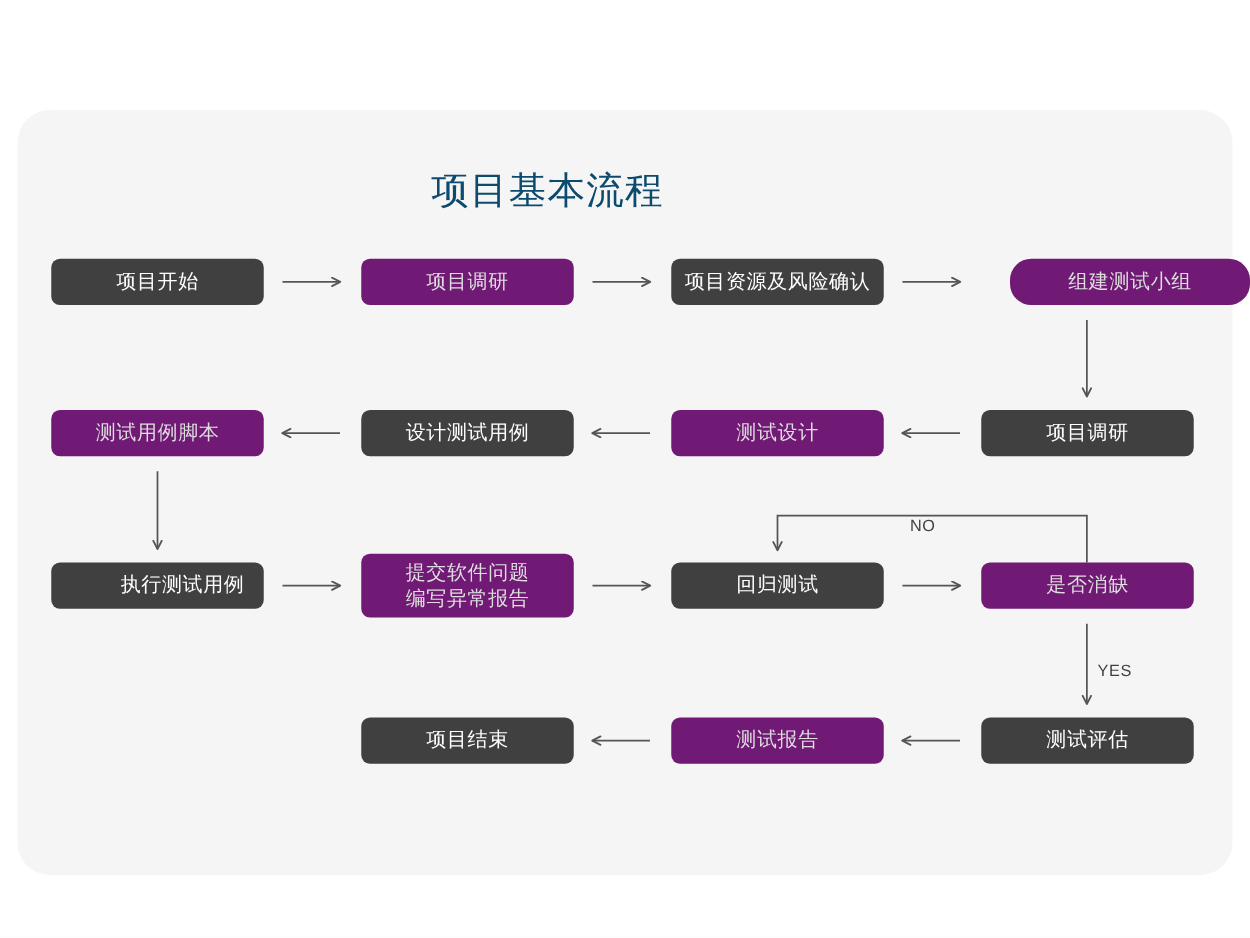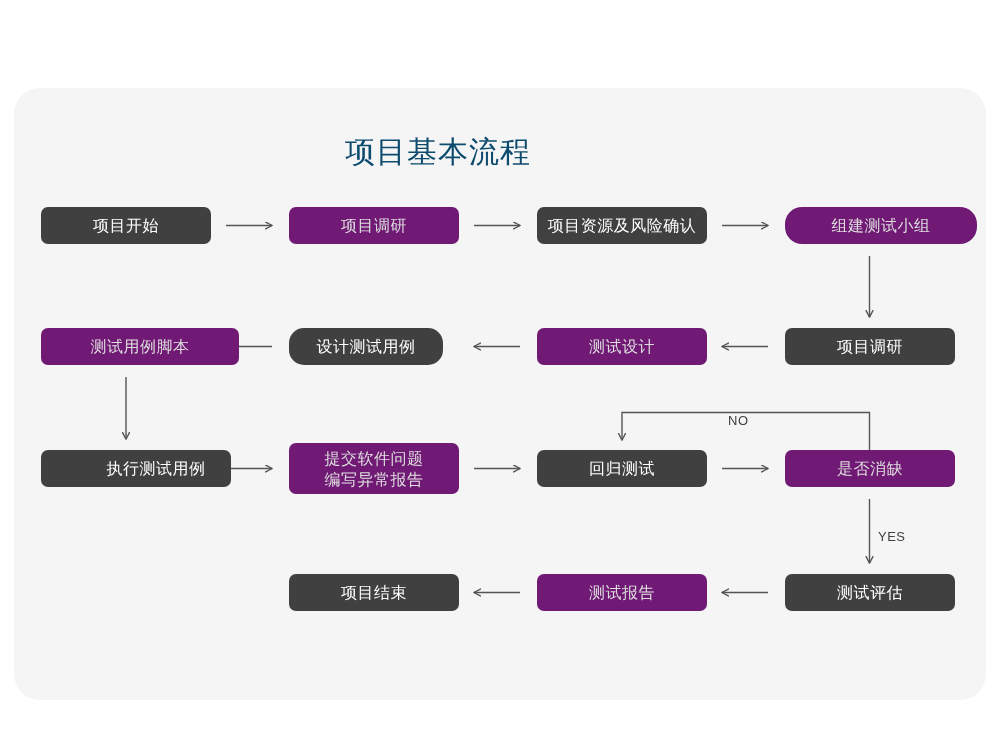--- a/index.html
+++ b/index.html
@@ -111,28 +111,28 @@
 
     <line x1="869.5" y1="499" x2="869.5" y2="563" stroke="#555555" stroke-width="1.4" marker-end="url(#ah)"></line>
 
     <line x1="768" y1="592.5" x2="722" y2="592.5" stroke="#555555" stroke-width="1.4" marker-end="url(#ah)"></line>
     <line x1="520" y1="592.5" x2="474" y2="592.5" stroke="#555555" stroke-width="1.4" marker-end="url(#ah)"></line>
   </svg>
 
   <div class="node purple" style="left:41px;  top:207px; width:170px; height:37px;">项目开始</div>
   <div class="node gray" style="left:289px; top:207px; width:170px; height:37px;">项目调研</div>
   <div class="node purple" style="left:537px; top:207px; width:170px; height:37px;">项目资源及风险确认</div>
-  <div class="node gray" style="left:785px; top:207px; width:192px; height:37px;border-radius:17px;">组建测试小组</div>
+  <div class="node gray" style="left:808px; top:207px; width:192px; height:37px;border-radius:17px;">组建测试小组</div>
 
-  <div class="node gray" style="left:41px;  top:328px; width:198px; height:37px;">测试用例脚本</div>
-  <div class="node purple" style="left:289px; top:328px; width:154px; height:37px;border-radius:15px;">设计测试用例</div>
+  <div class="node gray" style="left:41px;  top:328px; width:170px; height:37px;">测试用例脚本</div>
+  <div class="node purple" style="left:289px; top:328px; width:170px; height:37px;">设计测试用例</div>
   <div class="node gray" style="left:537px; top:328px; width:170px; height:37px;">测试设计</div>
   <div class="node purple" style="left:785px; top:328px; width:170px; height:37px;">项目调研</div>
 
-  <div class="node purple" style="left:41px;  top:450px; width:190px; height:37px;padding-left:40px;">执行测试用例</div>
+  <div class="node purple" style="left:41px;  top:450px; width:170px; height:37px;padding-left:40px;">执行测试用例</div>
   <div class="node gray" style="left:289px; top:443px; width:170px; height:51px;">提交软件问题
 编写异常报告</div>
   <div class="node purple" style="left:537px; top:450px; width:170px; height:37px;">回归测试</div>
   <div class="node gray" style="left:785px; top:450px; width:170px; height:37px;">是否消缺</div>
 
   <div class="node purple" style="left:289px; top:574px; width:170px; height:37px;">项目结束</div>
   <div class="node gray" style="left:537px; top:574px; width:170px; height:37px;">测试报告</div>
   <div class="node purple" style="left:785px; top:574px; width:170px; height:37px;">测试评估</div>
 
   <div class="edge-label" style="left:728px; top:413px;">NO</div>

